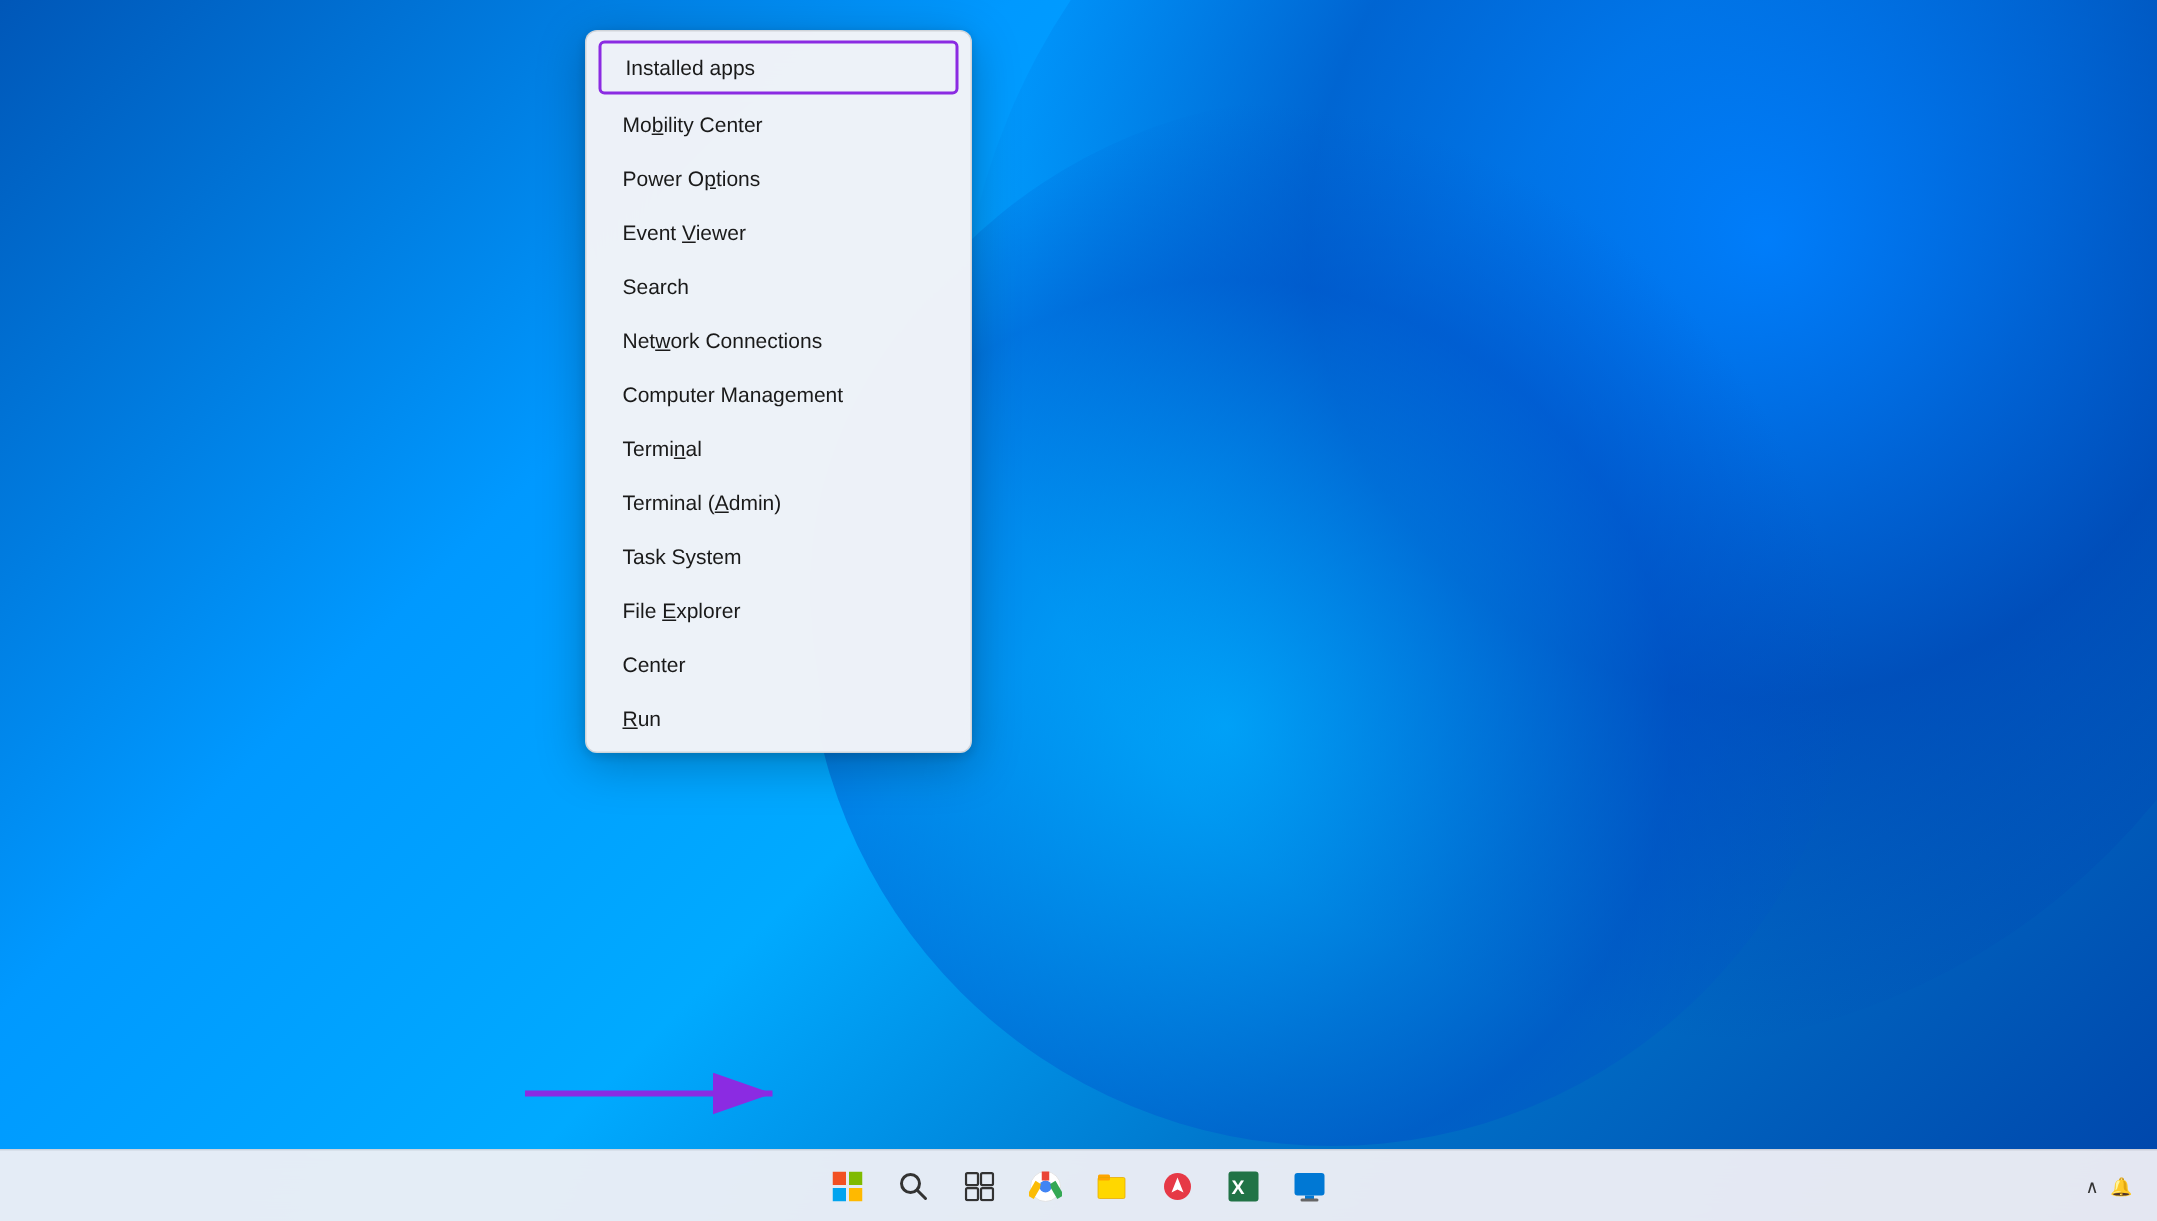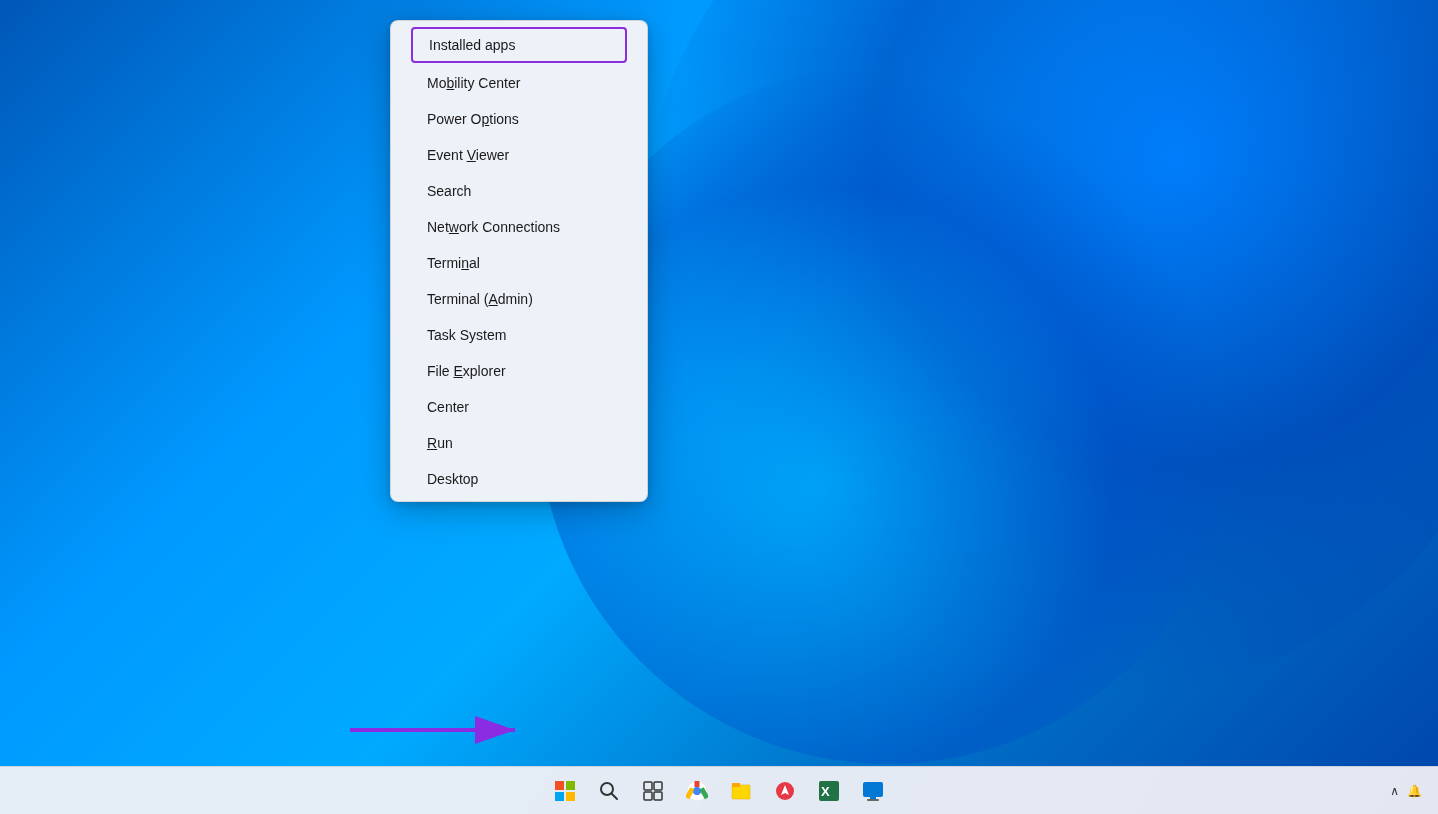--- a/index.html
+++ b/index.html
@@ -98,21 +98,21 @@
       position: absolute;
       left: 390px;
       top: 20px;
       width: 258px;
       background: rgba(245, 245, 248, 0.97);
       backdrop-filter: blur(20px);
       border: 1px solid rgba(0,0,0,0.12);
       border-radius: 8px;
       box-shadow: 0 8px 32px rgba(0,0,0,0.25), 0 2px 8px rgba(0,0,0,0.15);
       z-index: 200;
-      padding: 4px 16px;
+      padding: 4px 4px;
     }
 
     .menu-item {
       display: flex;
       align-items: center;
       justify-content: space-between;
       padding: 10px 20px;
       font-size: 14px;
       color: #1a1a1a;
       cursor: pointer;
@@ -178,20 +178,23 @@
     <div class="menu-item">
       <span>Search</span>
     </div>
 
 
     <div class="menu-item">
       <span>Net<span class="underline-char">w</span>ork Connections</span>
     </div>
 
 
+    <div class="menu-item">
+      <span>Computer Management</span>
+    </div>
 
     <div class="menu-item">
       <span>Termi<span class="underline-char">n</span>al</span>
     </div>
 
     <div class="menu-item">
       <span>Terminal (<span class="underline-char">A</span>dmin)</span>
     </div>
 
     <div class="menu-item">
@@ -205,23 +208,20 @@
 
     <div class="menu-item">
       <span>Center</span>
     </div>
 
     <div class="menu-item">
       <span><span class="underline-char">R</span>un</span>
     </div>
 
 
-    <div class="menu-item">
-      <span>Desktop</span>
-    </div>
   </div>
 
   <div class="arrow-annotation">
     <svg class="arrow-svg" viewBox="0 0 200 50">
       <defs>
         <marker id="arrowhead" markerWidth="10" markerHeight="7" refX="10" refY="3.5" orient="auto">
           <polygon points="0 0, 10 3.5, 0 7" fill="#8b2be2"></polygon>
         </marker>
       </defs>
       <line x1="10" y1="25" x2="175" y2="25" stroke="#8b2be2" stroke-width="4" marker-end="url(#arrowhead)"></line>

